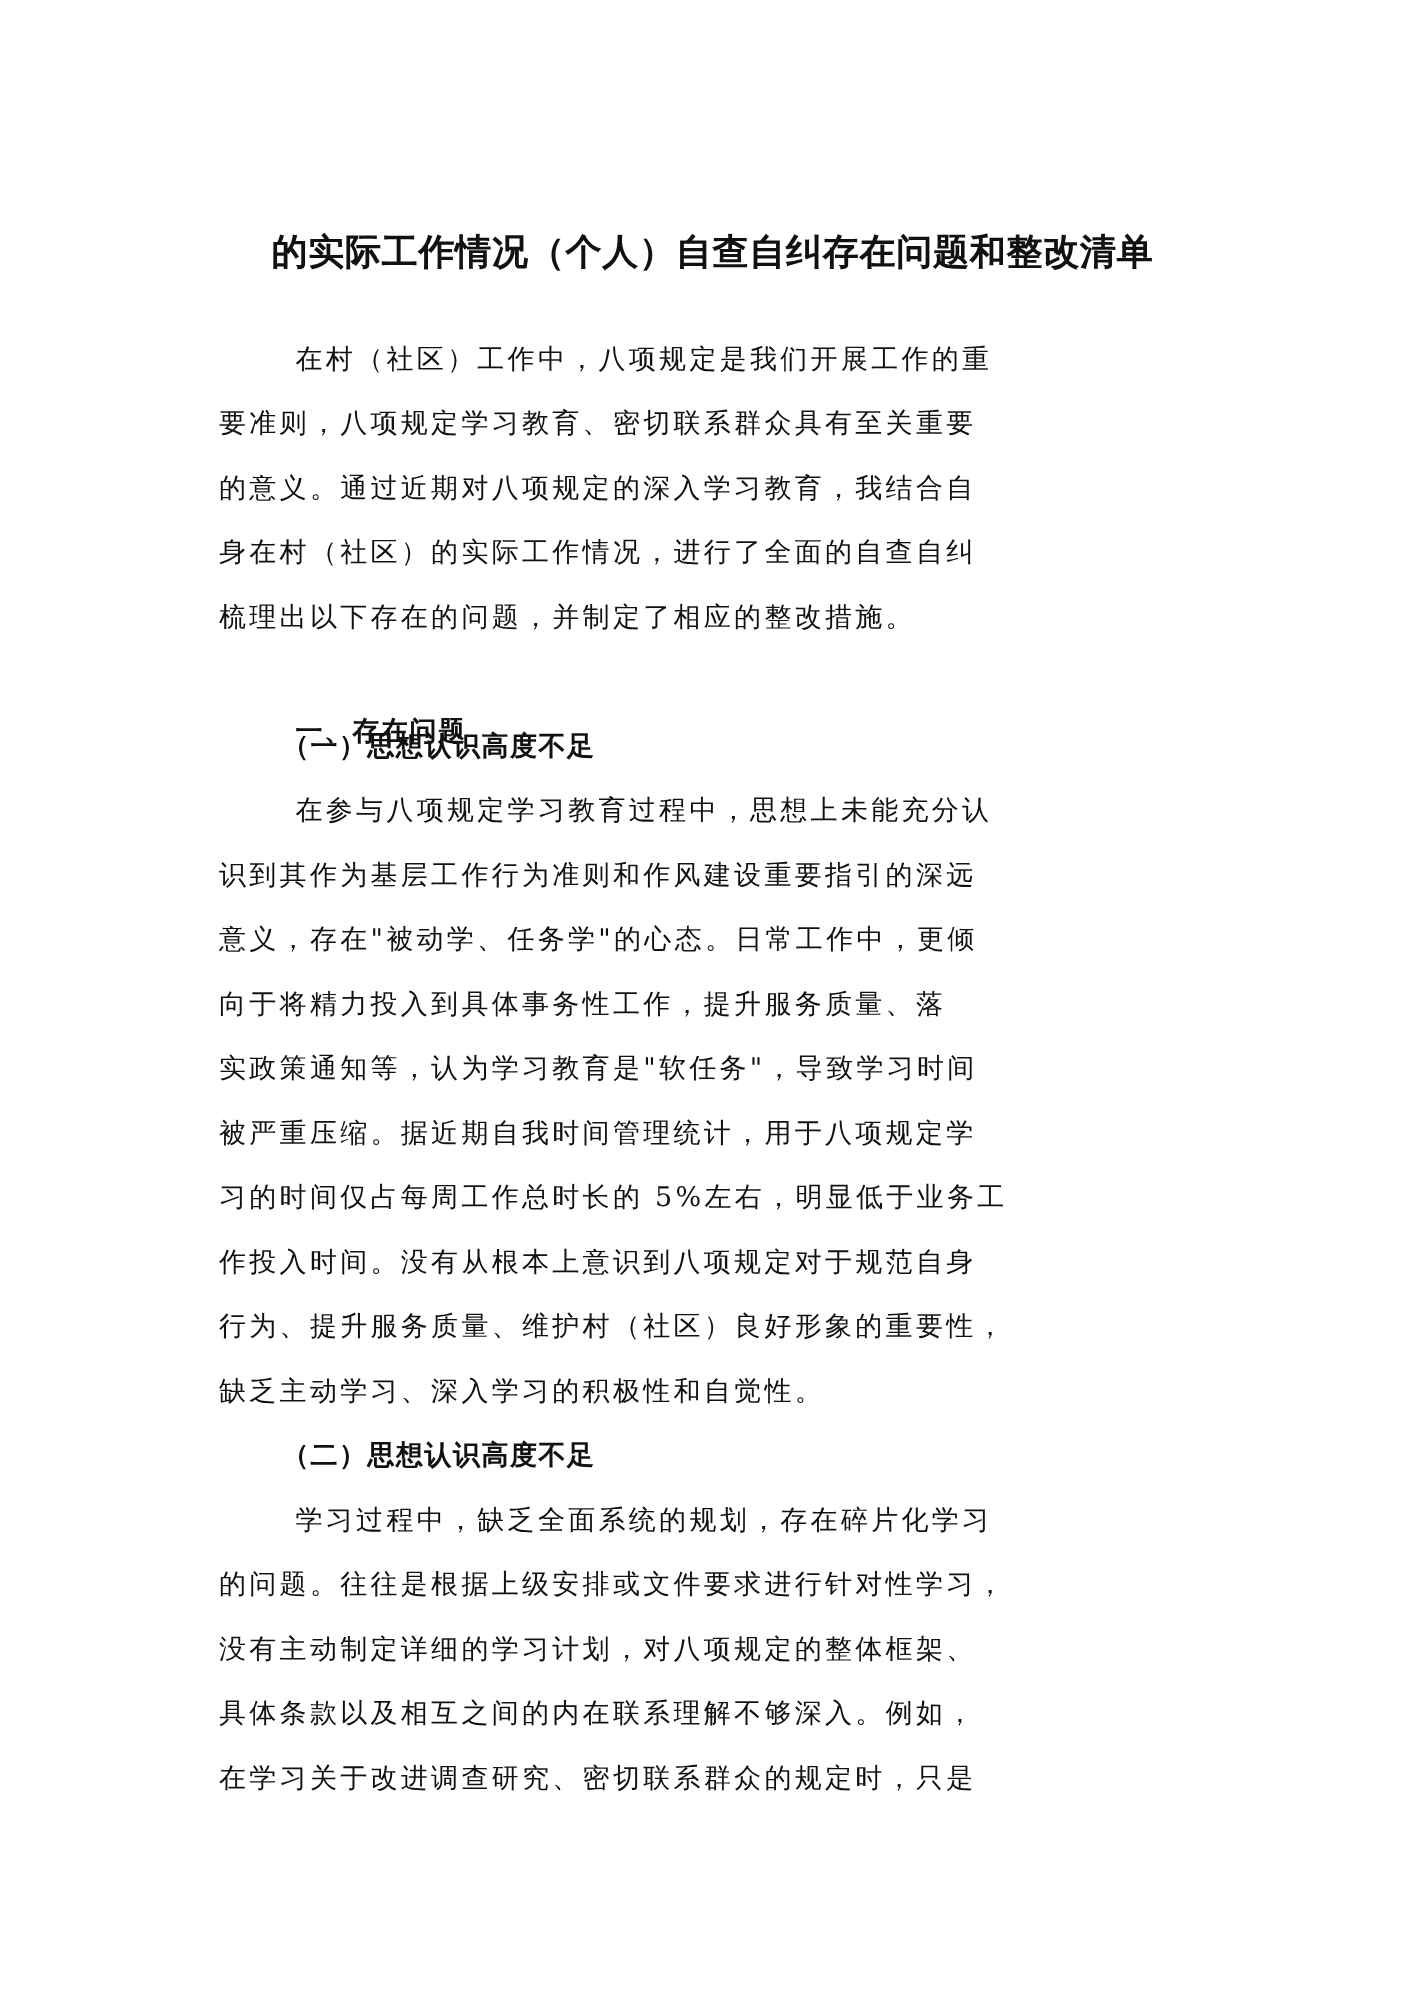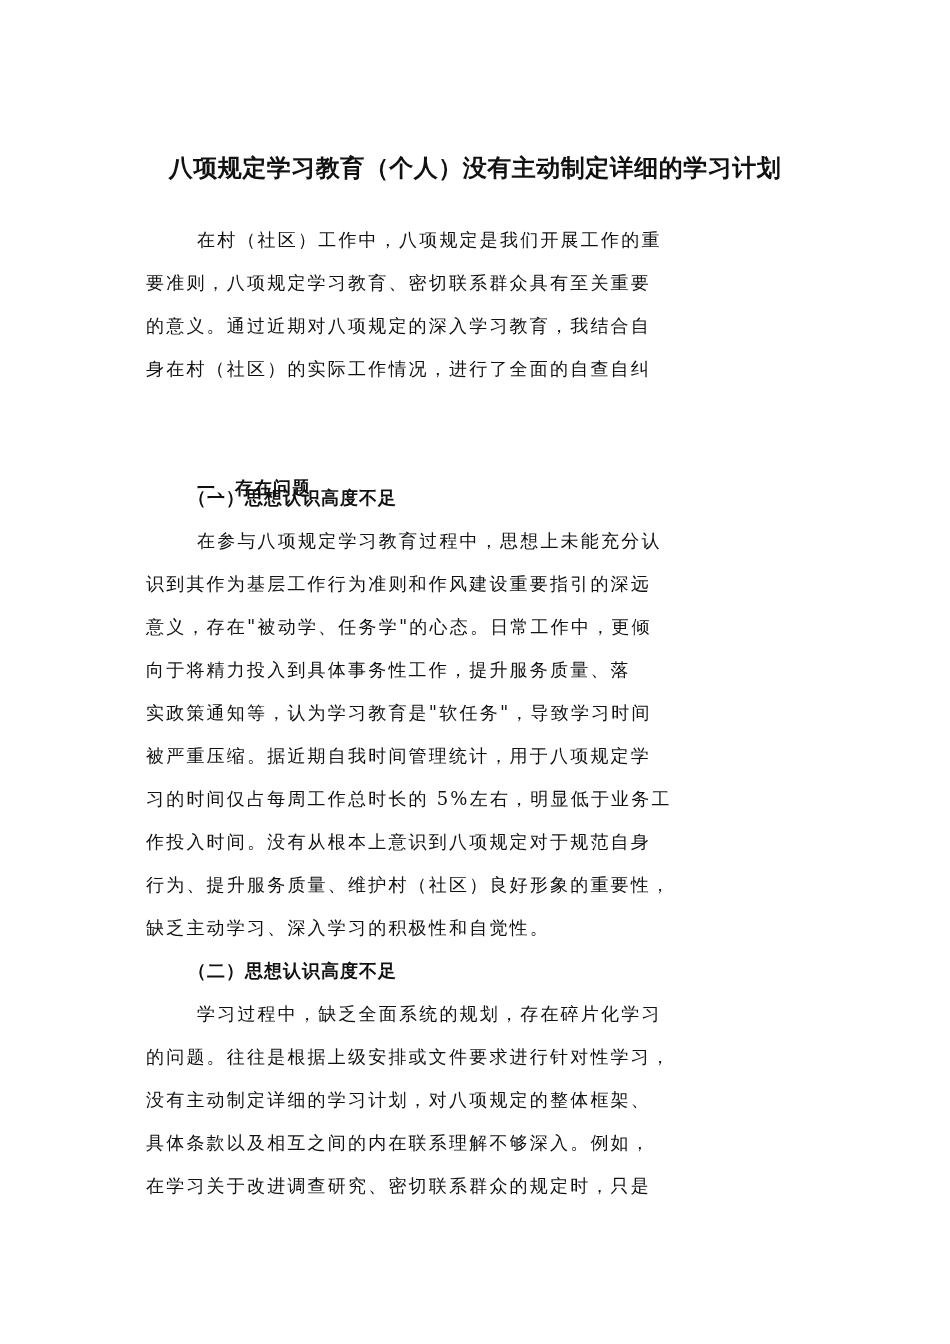--- a/index.html
+++ b/index.html
@@ -12,26 +12,27 @@
   .line { position: absolute; left: 146px; font-size: 18px; line-height: 36px;
           white-space: nowrap; letter-spacing: 2.2px; }
   .indent { left: 197px; }
   .heading { font-family: "DejaVu Sans", "Liberation Sans", sans-serif; font-weight: bold; letter-spacing: 1px; margin-top: 33px; }
   .subheading { left: 188px; font-family: "DejaVu Sans", "Liberation Sans", sans-serif; font-weight: bold; letter-spacing: 1px; }
 </style>
 </head>
 <body>
 
 <div class="page">
-  <div class="title">八项规定学习教育（个人）没有主动制定详细的学习计划</div>
+  <div class="title">的实际工作情况（个人）自查自纠存在问题和整改清单</div>
 
   <div class="line indent" style="top:222px">在村（社区）工作中，八项规定是我们开展工作的重</div>
   <div class="line" style="top:265px">要准则，八项规定学习教育、密切联系群众具有至关重要</div>
   <div class="line" style="top:308px">的意义。通过近期对八项规定的深入学习教育，我结合自</div>
   <div class="line" style="top:351px">身在村（社区）的实际工作情况，进行了全面的自查自纠</div>
+  <div class="line" style="top:394px">梳理出以下存在的问题，并制定了相应的整改措施。</div>
 
   <div class="line indent heading" style="top:437px">一、存在问题</div>
   <div class="line subheading" style="top:480px">（一）思想认识高度不足</div>
 
   <div class="line indent" style="top:523px">在参与八项规定学习教育过程中，思想上未能充分认</div>
   <div class="line" style="top:566px">识到其作为基层工作行为准则和作风建设重要指引的深远</div>
   <div class="line" style="top:609px">意义，存在"被动学、任务学"的心态。日常工作中，更倾</div>
   <div class="line" style="top:652px">向于将精力投入到具体事务性工作，提升服务质量、落</div>
   <div class="line" style="top:695px">实政策通知等，认为学习教育是"软任务"，导致学习时间</div>
   <div class="line" style="top:738px">被严重压缩。据近期自我时间管理统计，用于八项规定学</div>

